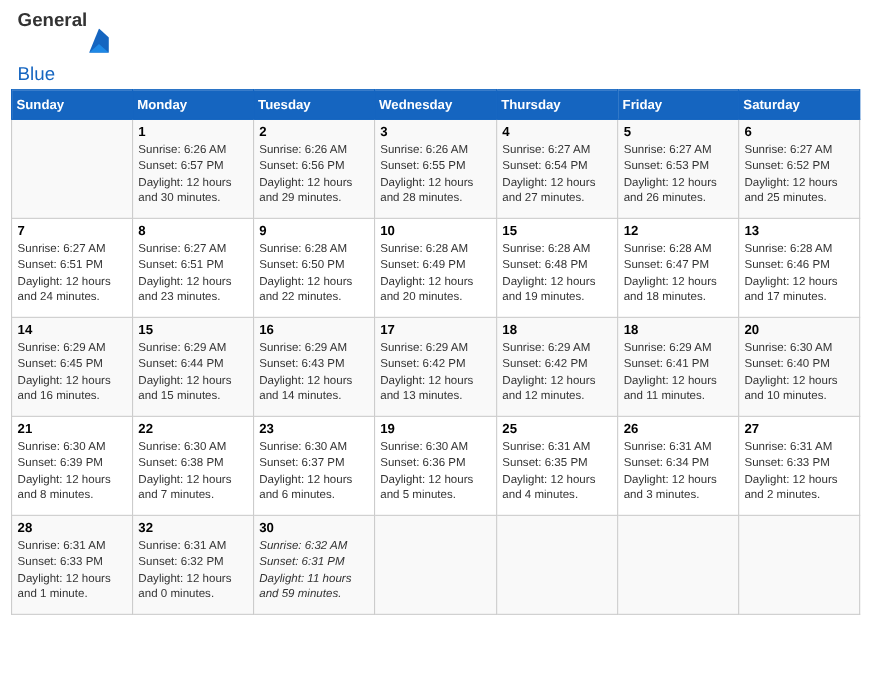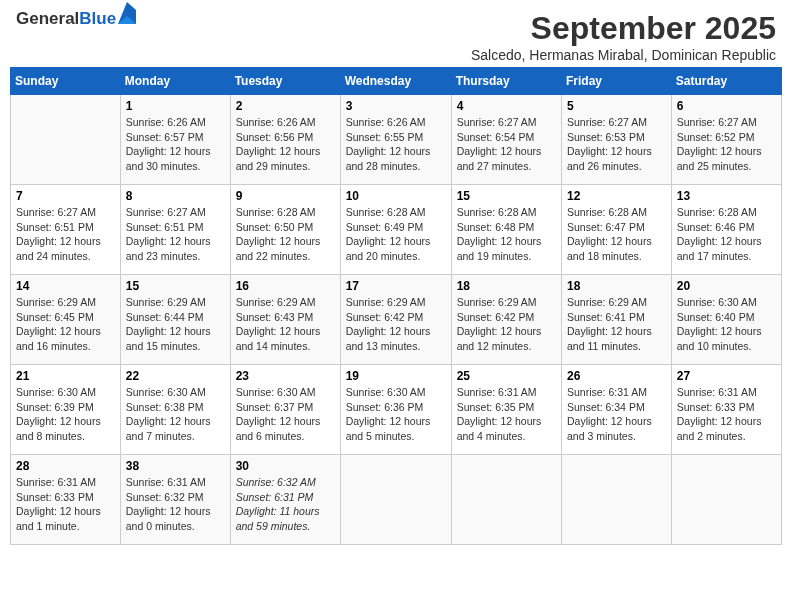--- a/index.html
+++ b/index.html
@@ -76,36 +76,32 @@
     .empty-cell {
       background-color: #f9f9f9;
     }
   </style>
 </head>
 <body>
 
 <div class="header">
   <div class="logo">
   <div style="display:flex;align-items:center;">
-    <div style="display:flex;flex-direction:row;line-height:1.1;">
+    <div style="display:flex;flex-direction:column;line-height:1.1;gap:30px;">
       <span style="font-size:17px;font-weight:bold;color:#333;">General</span>
-      <span style="font-size:17px;font-weight:bold;color:#1565c0;">Blue</span>
+      <span style="font-size:17px;font-weight:normal;color:#1565c0;">Blue</span>
     </div>
     <div style="margin-left:2px;margin-top:-8px;">
       <svg width="18" height="22" viewBox="0 0 18 22">
         <polygon points="0,22 18,22 18,8 9,0" fill="#1565c0"></polygon>
         <polygon points="0,22 9,14 18,22" fill="#1e88e5"></polygon>
       </svg>
     </div>
   </div>
 </div>
-  <div class="title-section">
-    <div class="month-title">September 2025</div>
-    <div class="subtitle">Salcedo, Hermanas Mirabal, Dominican Republic</div>
-  </div>
 </div>
 
 <table>
   <thead>
     <tr id="header-row">
     <th>Sunday</th>
         <th>Monday</th>
         <th>Tuesday</th>
         <th>Wednesday</th>
         <th>Thursday</th>
@@ -314,21 +310,21 @@
       </tr>
       <tr>
         <td>
           <div class="day-number">28</div>
           <div class="day-info" style="white-space: pre-line;">Sunrise: 6:31 AM
 Sunset: 6:33 PM
 Daylight: 12 hours
 and 1 minute.</div>
         </td>
         <td>
-          <div class="day-number">38</div>
+          <div class="day-number">32</div>
           <div class="day-info" style="white-space: pre-line;">Sunrise: 6:31 AM
 Sunset: 6:32 PM
 Daylight: 12 hours
 and 0 minutes.</div>
         </td>
         <td>
           <div class="day-number">30</div>
           <div class="day-info" style="white-space: pre-line; font-style: italic;">Sunrise: 6:32 AM
 Sunset: 6:31 PM
 Daylight: 11 hours

